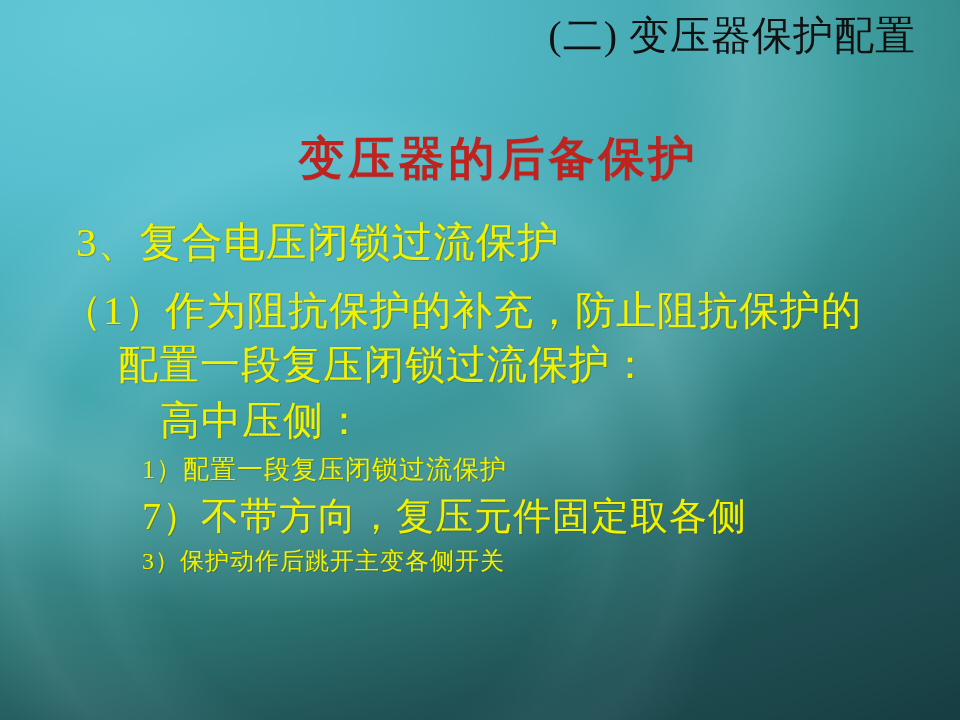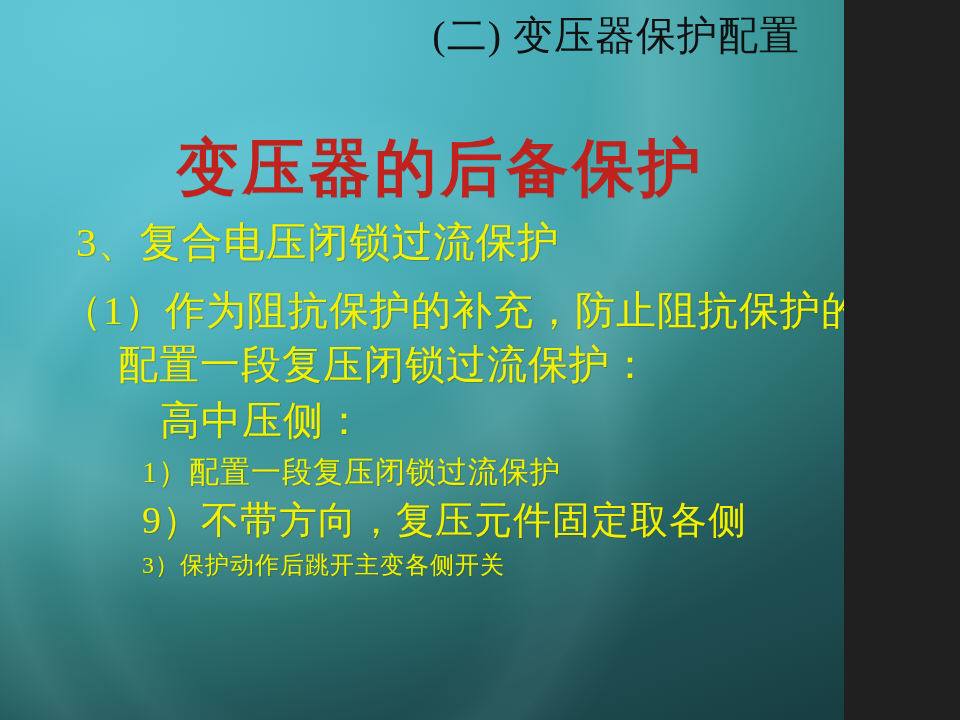--- a/index.html
+++ b/index.html
@@ -9,21 +9,21 @@
     background: #202020;
   }
   body {
     display: flex;
     align-items: flex-start;
     justify-content: flex-start;
   }
 
   #slide {
     position: relative;
-    width: 844px;
+    width: 960px;
     height: 720px;
     overflow: hidden;
     font-family: "Liberation Serif", "DejaVu Serif", serif;
     
     background:
       radial-gradient(120% 100% at 12% 4%,
         #63c8d6 0%,
         #57bfcf 22%,
         #46aab3 48%,
         #3c9a9b 66%,
@@ -115,21 +115,21 @@
     white-space: nowrap;
     font-family: "Liberation Serif", "DejaVu Serif", serif;
   }
 
   .red-title {
     position: absolute;
     left: 0;
     right: 0;
     top: 134px;
     text-align: center;
-    font-size: 62px;
+    font-size: 46px;
     line-height: 1.1;
     color: #c0221e;
     letter-spacing: 4px;
     font-weight: 700;
     text-shadow: 0 1px 0 rgba(0,0,0,0.10);
     padding-left: 37px;
   }
 
   .body-block {
     position: absolute;
@@ -146,21 +146,21 @@
     white-space: nowrap;
     text-shadow:
        1px 1px 0 rgba(60,70,0,0.30),
        0 0 2px rgba(120,130,0,0.25);
   }
 
   .line.l1 { margin-left: 76px;  margin-bottom: 18px; font-size: 41px; }
   .line.l2 { margin-left: 62px;  margin-bottom: 14px; margin-top: 28px; }
   .line.l3 { margin-left: 118px; margin-bottom: 16px; }
   .line.l4 { margin-left: 160px; margin-bottom: 16px; }
-  .line.l5 { margin-left: 142px; margin-bottom: 14px; font-size: 30px; }
+  .line.l5 { margin-left: 142px; margin-bottom: 14px; font-size: 26px; }
   .line.l6 { margin-left: 142px; margin-bottom: 14px; font-size: 38px; }
   .line.l7 { margin-left: 142px; margin-bottom: 0;    font-size: 24px; }
 
   
 
   .watermark {
     position: absolute;
     right: 26px;
     bottom: 18px;
     display: flex;
@@ -364,18 +364,18 @@
   <div class="header-title">(二) 变压器保护配置</div>
 
   <div class="red-title">变压器的后备保护</div>
 
   <div class="body-block">
     <div class="line l1">3、复合电压闭锁过流保护</div>
     <div class="line l2">（1）作为阻抗保护的补充，防止阻抗保护的</div>
     <div class="line l3">配置一段复压闭锁过流保护：</div>
     <div class="line l4">高中压侧：</div>
     <div class="line l5">1）配置一段复压闭锁过流保护</div>
-    <div class="line l6">9）不带方向，复压元件固定取各侧</div>
+    <div class="line l6">7）不带方向，复压元件固定取各侧</div>
     <div class="line l7">3）保护动作后跳开主变各侧开关</div>
   </div>
 
 
 </div>
 
 </body></html>

